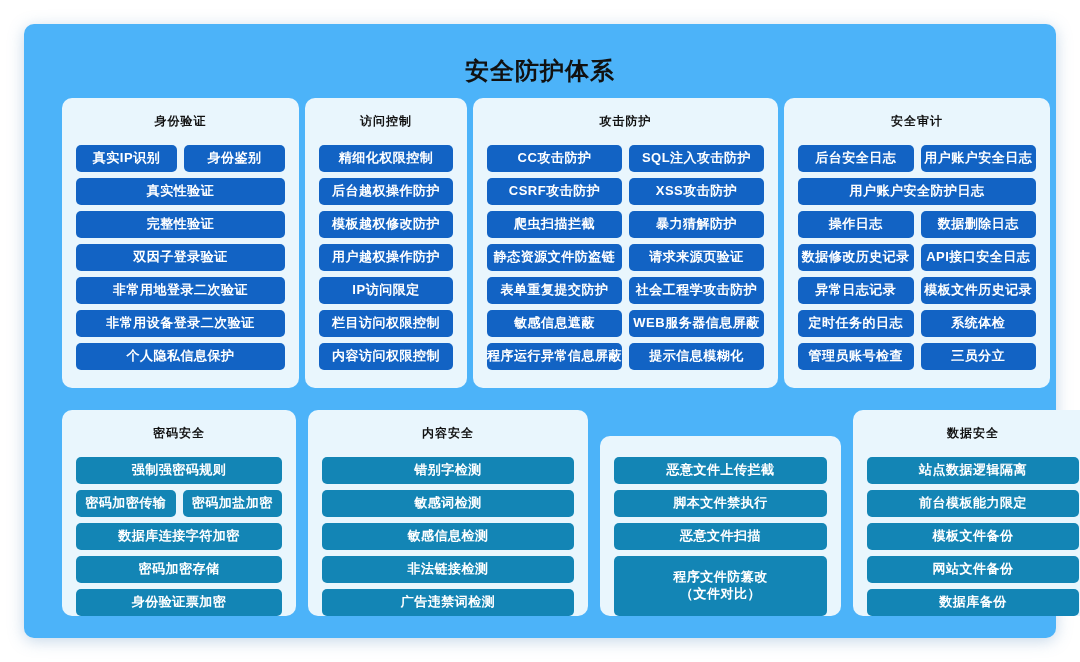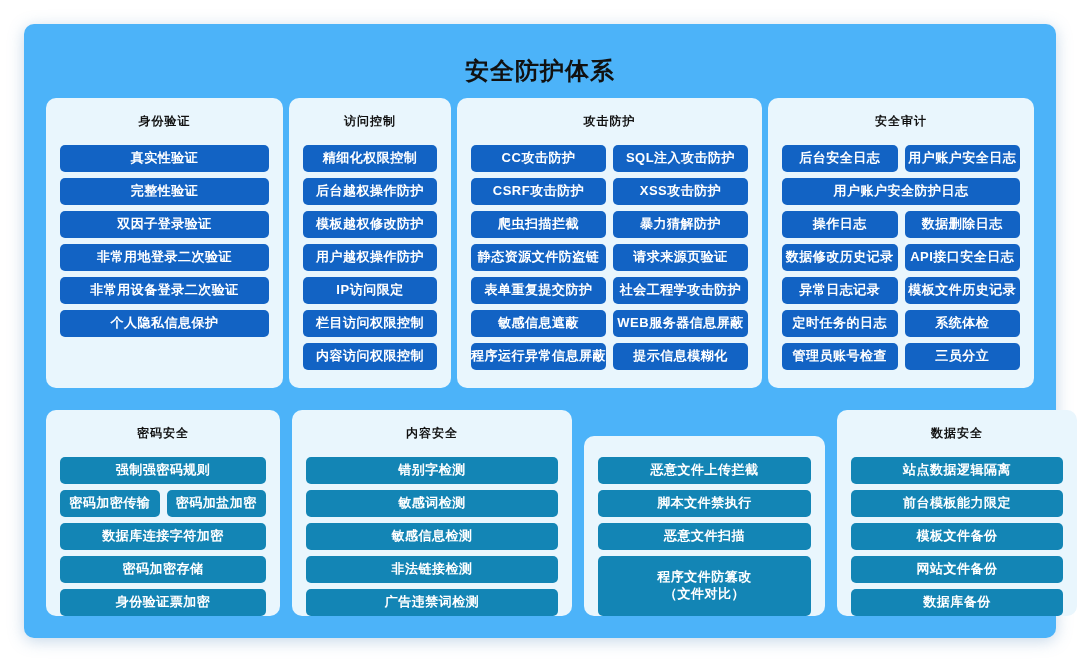--- a/index.html
+++ b/index.html
@@ -15,21 +15,21 @@
   body{
     width:1080px;height:662px;background:#ffffff;
     font-family:"Liberation Sans","DejaVu Sans",sans-serif;
     overflow:hidden;
   }
   .page{width:1080px;height:662px;padding:24px;}
   .board{
     width:100%;height:100%;
     background:var(--board);
     border-radius:10px;
-    padding:0 22px;
+    padding:0 38px;
     box-shadow:0 3px 16px rgba(90,140,190,0.35);
   }
   .main-title{
     margin:0;
     padding-top:20px;
     height:74px;
     line-height:54px;
     text-align:center;
     font-size:24px;
     font-weight:bold;
@@ -86,20 +86,24 @@
 <body>
 
 <div class="page">
   <div class="board">
     <h1 class="main-title">安全防护体系</h1>
     <div class="prow row-top">
         <section class="panel">
           <h2 class="panel-title">身份验证</h2>
           <div class="items">
             <div class="item-row">
+              <div class="btn">真实IP识别</div>
+              <div class="btn">身份鉴别</div>
+            </div>
+            <div class="item-row">
               <div class="btn">真实性验证</div>
             </div>
             <div class="item-row">
               <div class="btn">完整性验证</div>
             </div>
             <div class="item-row">
               <div class="btn">双因子登录验证</div>
             </div>
             <div class="item-row">
               <div class="btn">非常用地登录二次验证</div>

